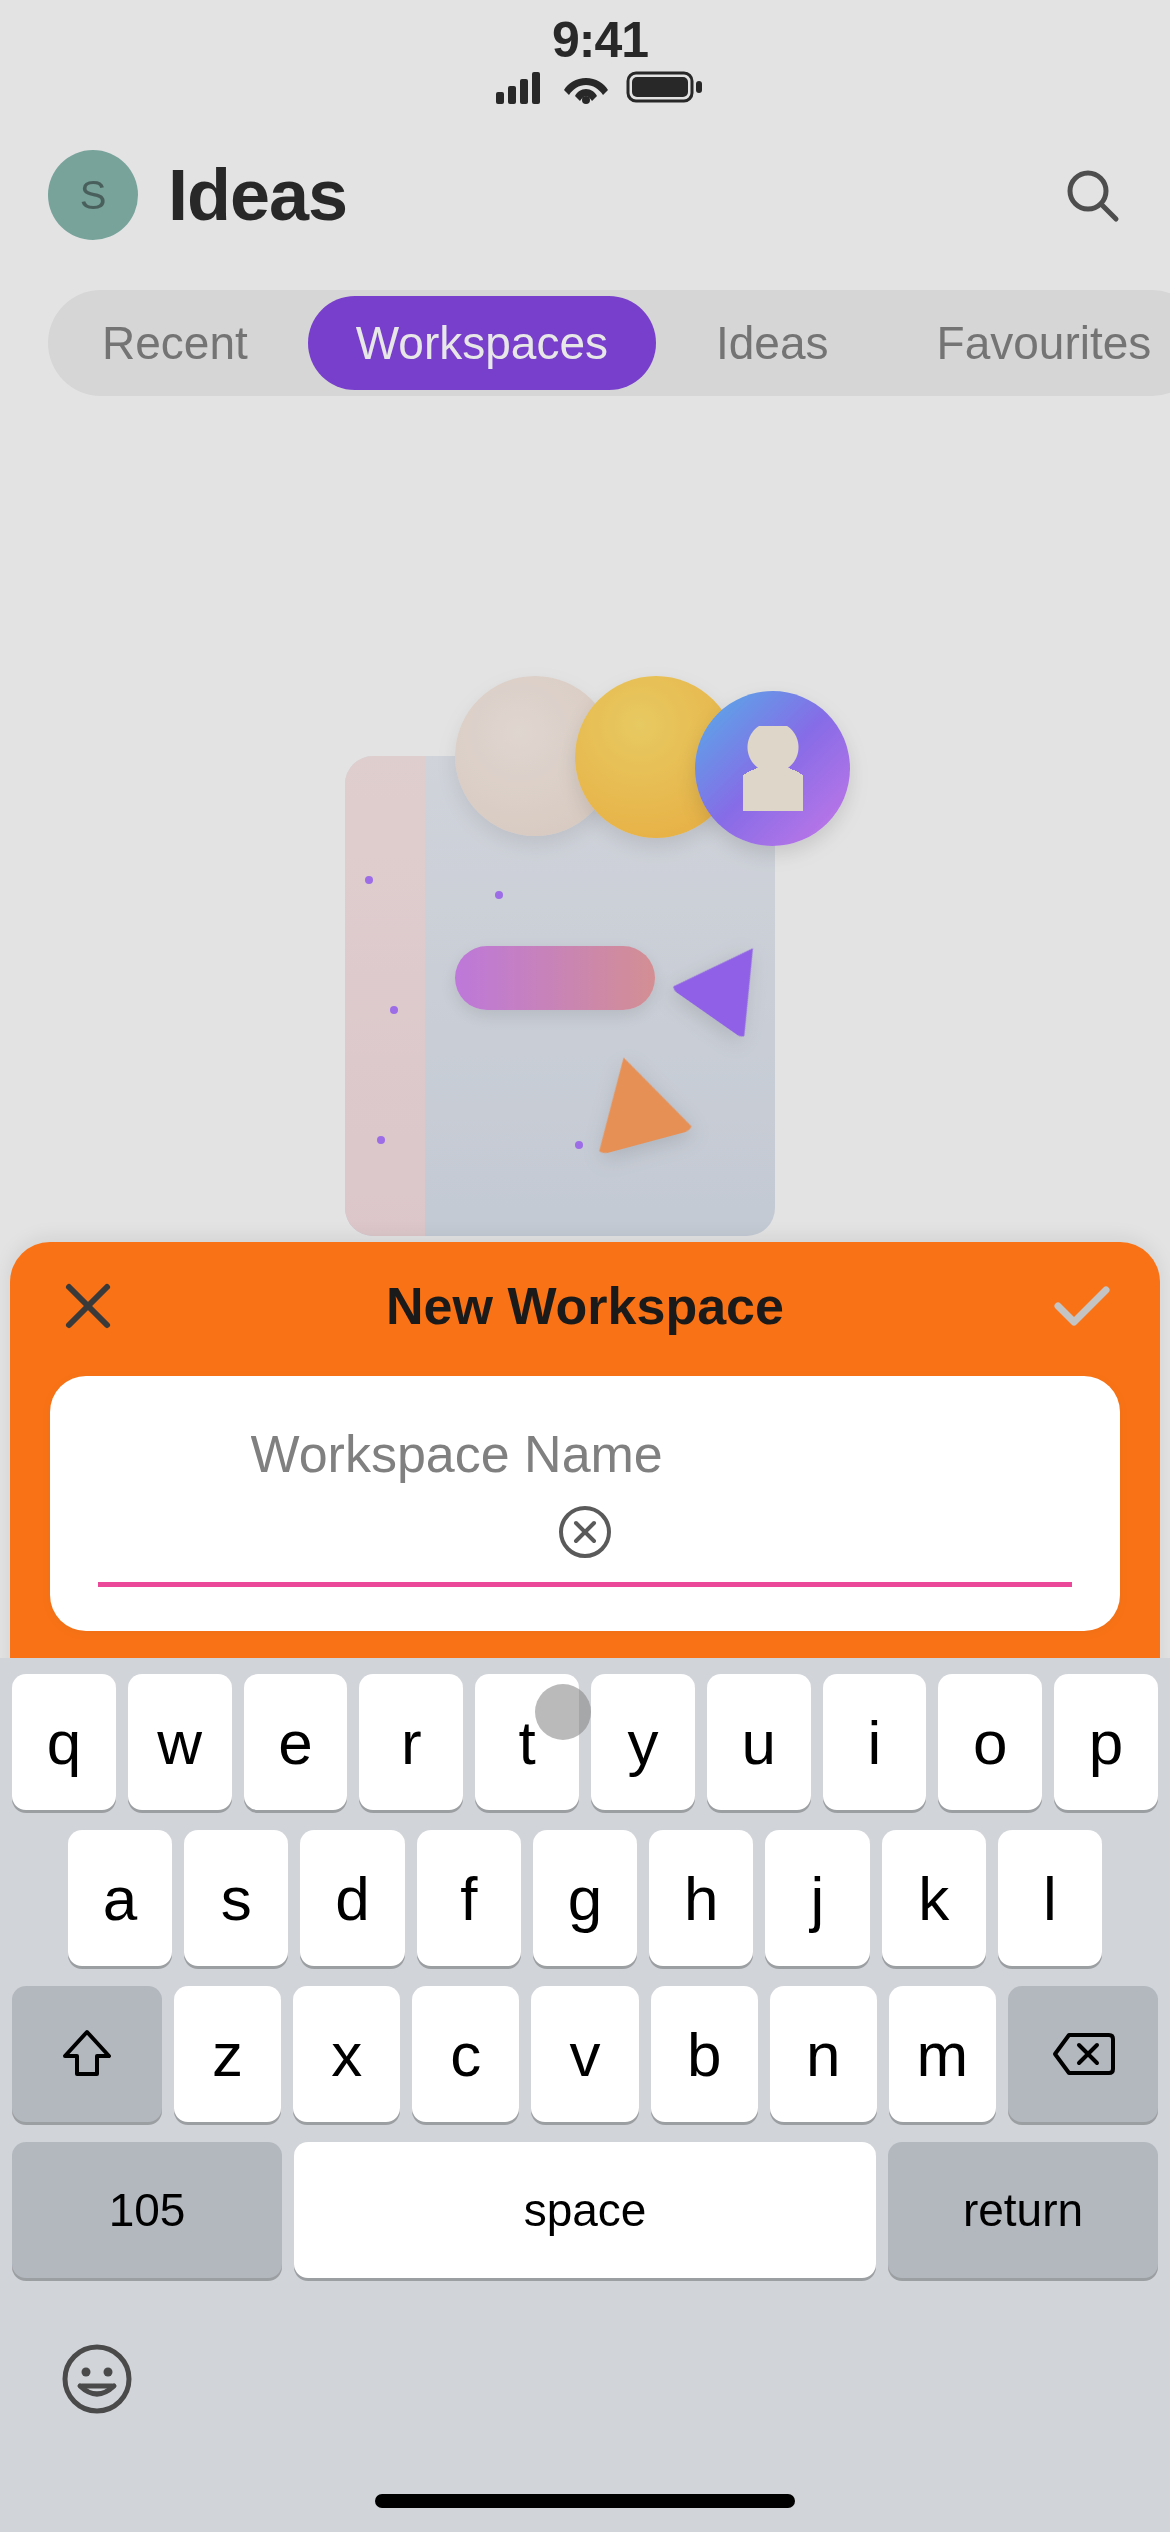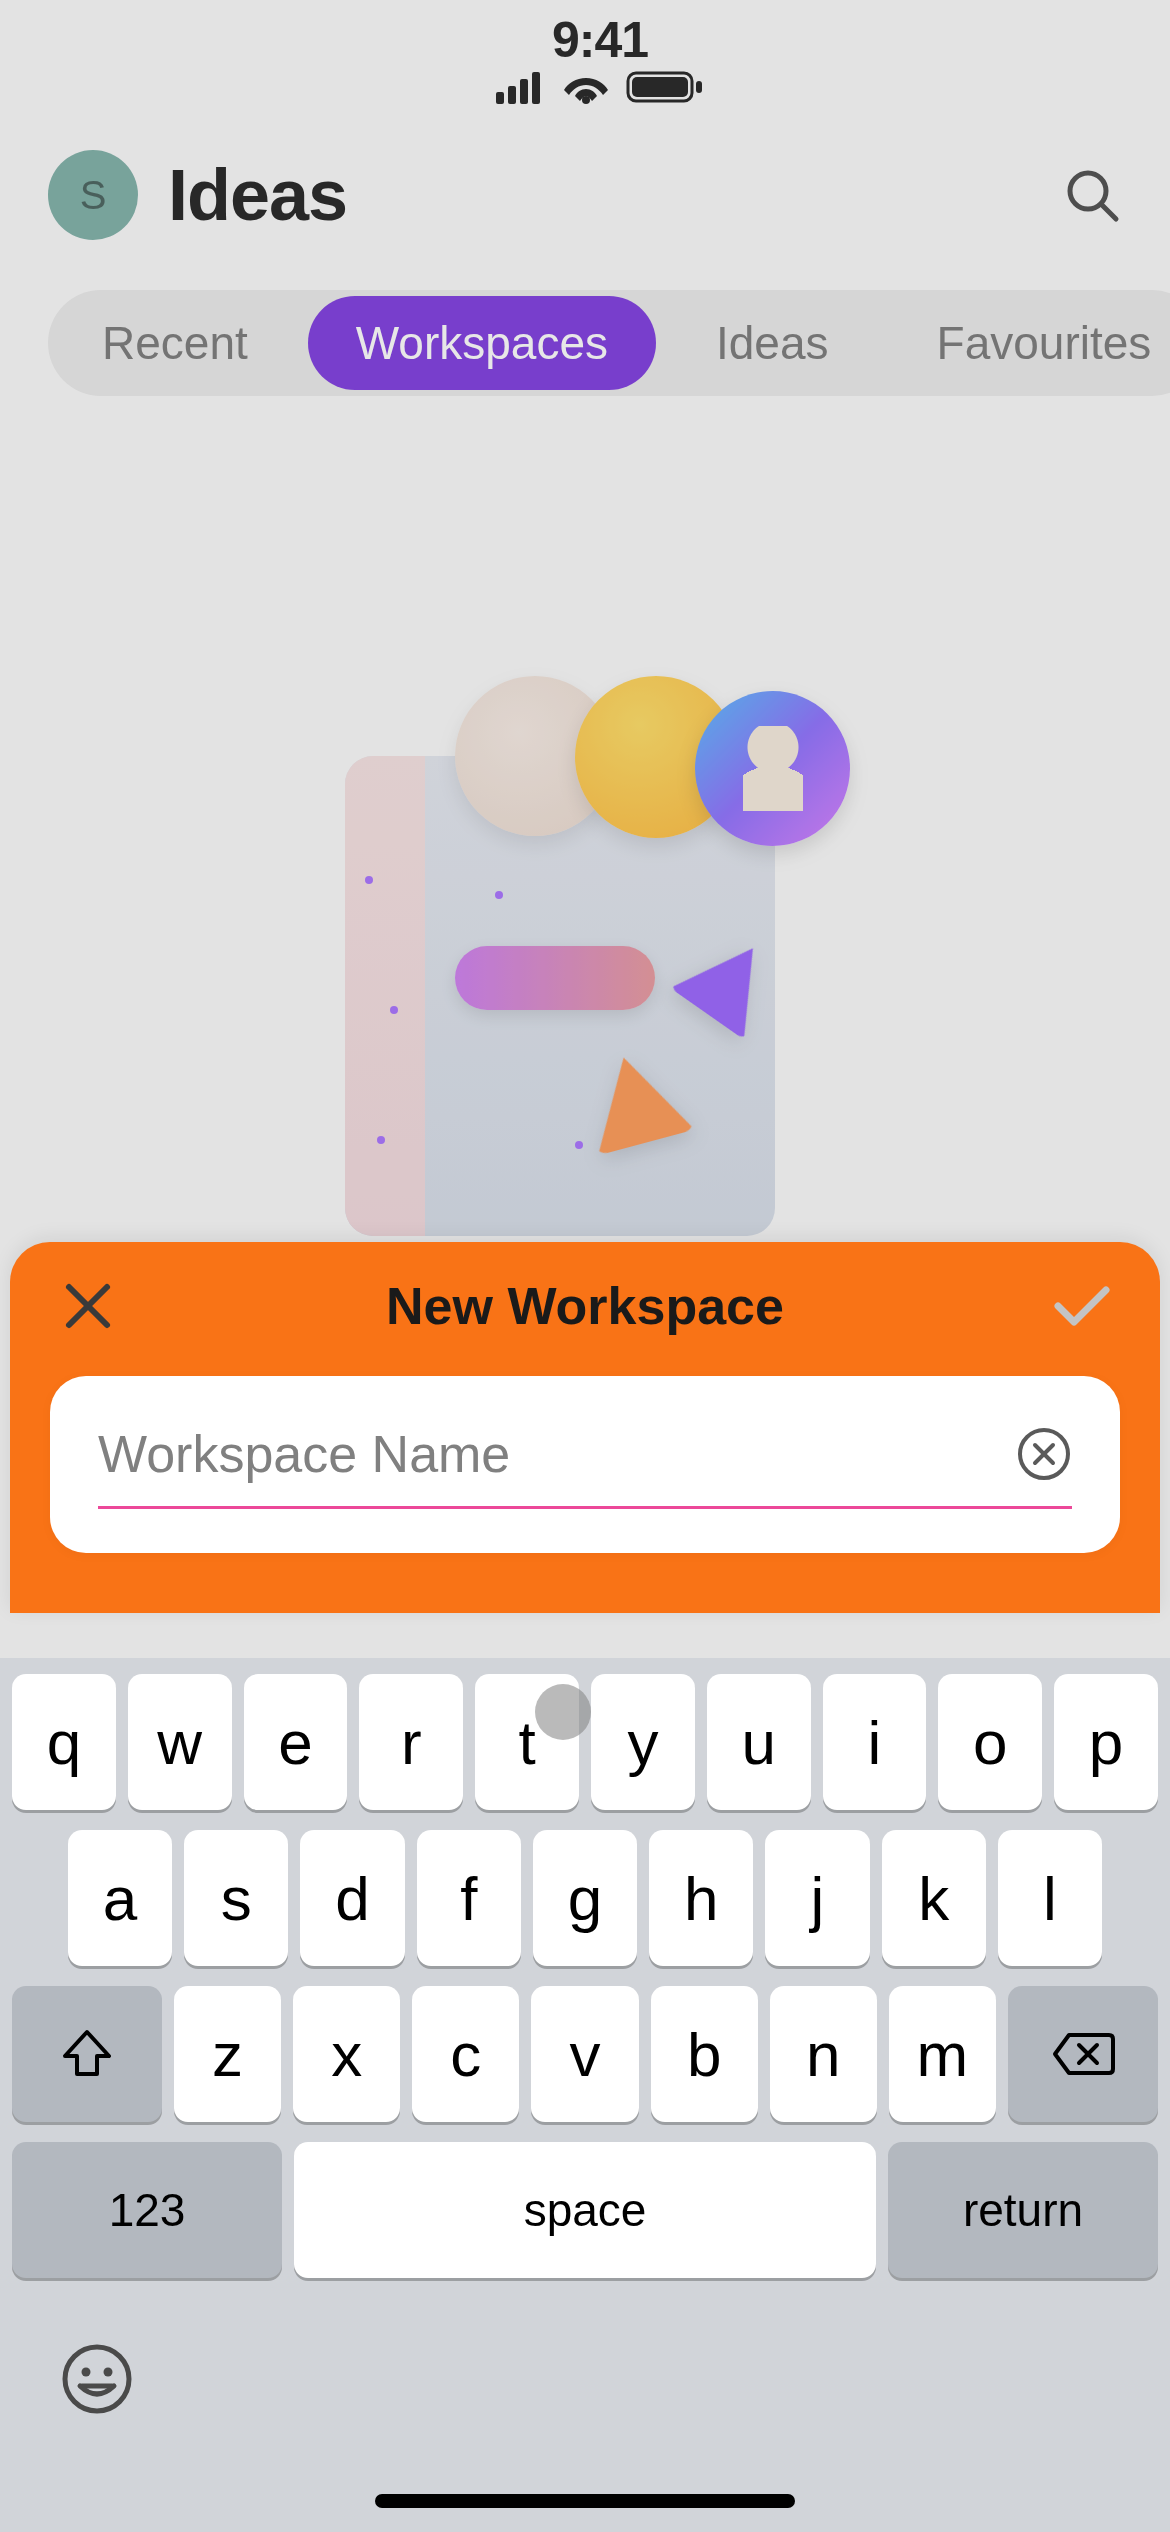--- a/index.html
+++ b/index.html
@@ -35,21 +35,21 @@
     .tri1 { position: absolute; left: 360px; top: 265px; width: 0; height: 0; border-left: 45px solid transparent; border-right: 45px solid transparent; border-bottom: 80px solid #8B4DFF; transform: rotate(35deg); filter: drop-shadow(0 6px 10px rgba(0,0,0,0.15)); border-radius: 8px; }
     .tri2 { position: absolute; left: 260px; top: 380px; width: 0; height: 0; border-left: 50px solid transparent; border-right: 50px solid transparent; border-bottom: 88px solid #FF8B3D; transform: rotate(-15deg); filter: drop-shadow(0 6px 10px rgba(0,0,0,0.15)); border-radius: 10px; }
     .dot { position: absolute; width: 8px; height: 8px; border-radius: 50%; background: #9B5CFF; }
     
     .sheet { position: absolute; left: 10px; right: 10px; top: 1242px; background: #f97316; border-radius: 40px 40px 0 0; z-index: 10; padding: 24px 40px 60px; box-shadow: 0 -4px 20px rgba(0,0,0,0.08); }
     .sheet-header { display: flex; align-items: center; justify-content: space-between; padding: 10px 10px 40px; }
     .sheet-title { font-size: 52px; font-weight: 600; color: #1a1a1a; }
     .sheet-icon { width: 56px; height: 56px; display: flex; align-items: center; justify-content: center; }
     
     .input-card { background: #fff; border-radius: 36px; padding: 48px 48px 44px; box-shadow: 0 2px 12px rgba(0,0,0,0.04); }
-    .input-row { display: flex; align-items: center; gap: 20px; border-bottom: 3px solid #ec4899; padding-bottom: 22px; }
+    .input-row { display: flex; align-items: center; gap: 20px; border-bottom: 5px solid #ec4899; padding-bottom: 22px; flex-direction: column; }
     .input-row input { flex: 1; border: none; outline: none; font-size: 52px; color: #1a1a1a; background: transparent; }
     .input-row input::placeholder { color: #808080; }
     .clear-btn { width: 56px; height: 56px; }
     
     .keyboard { position: absolute; left: 0; right: 0; bottom: 0; top: 1658px; background: #D1D4D9; z-index: 20; padding: 16px 10px 0; }
     .kb-row { display: flex; gap: 12px; margin-bottom: 20px; padding: 0 2px; }
     .kb-row.r2 { padding: 0 58px; }
     .key { flex: 1; height: 136px; background: #fff; border-radius: 14px; display: flex; align-items: center; justify-content: center; font-size: 62px; color: #000; box-shadow: 0 3px 0 rgba(0,0,0,0.25); position: relative; }
     .key.fn { background: #B3B8BF; font-size: 46px; }
     .key.shift, .key.del { flex: 0 0 150px; }
@@ -203,21 +203,21 @@
       <div class="key">m</div>
       <div class="key fn del">
         <svg width="64" height="46" viewBox="0 0 64 46">
             <path d="M18 4 L58 4 Q62 4 62 8 L62 38 Q62 42 58 42 L18 42 L4 23 Z" fill="none" stroke="#000" stroke-width="4" stroke-linejoin="round"></path>
             <line x1="28" y1="14" x2="46" y2="32" stroke="#000" stroke-width="4" stroke-linecap="round"></line>
             <line x1="46" y1="14" x2="28" y2="32" stroke="#000" stroke-width="4" stroke-linecap="round"></line>
           </svg>
       </div>
     </div>
     <div class="kb-row r4">
-      <div class="key fn num">123</div>
+      <div class="key fn num">105</div>
       <div class="key space" style="font-size:46px;">space</div>
       <div class="key fn ret">return</div>
     </div>
     <div class="kb-bottom">
       <div class="emoji-btn">
         <svg width="74" height="74" viewBox="0 0 74 74">
             <circle cx="37" cy="37" r="32" fill="none" stroke="#4a4a4a" stroke-width="5"></circle>
             <circle cx="26" cy="30" r="4.5" fill="#4a4a4a"></circle>
             <circle cx="48" cy="30" r="4.5" fill="#4a4a4a"></circle>
             <path d="M20 44 Q37 60 54 44" fill="none" stroke="#4a4a4a" stroke-width="5" stroke-linecap="round"></path>

